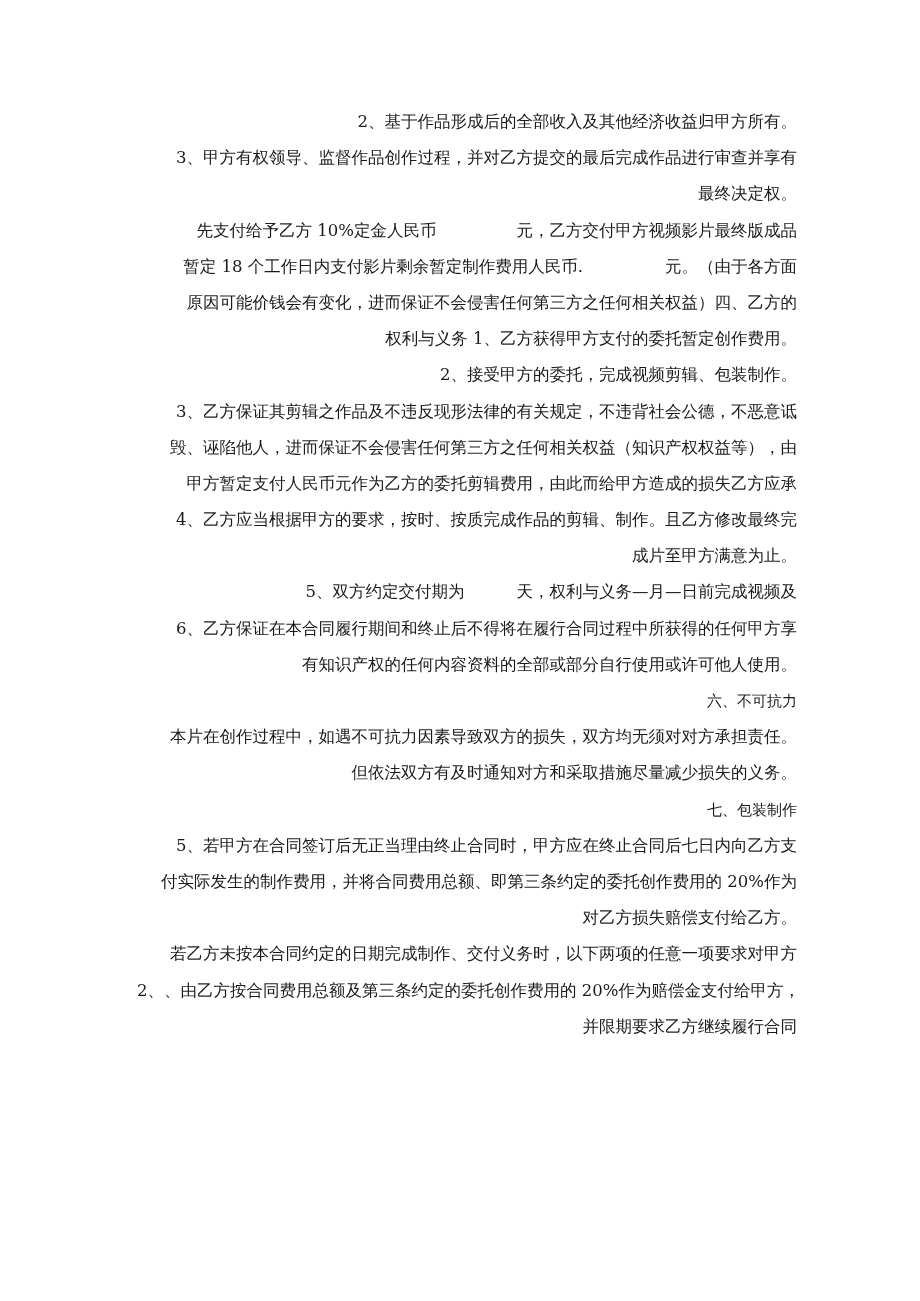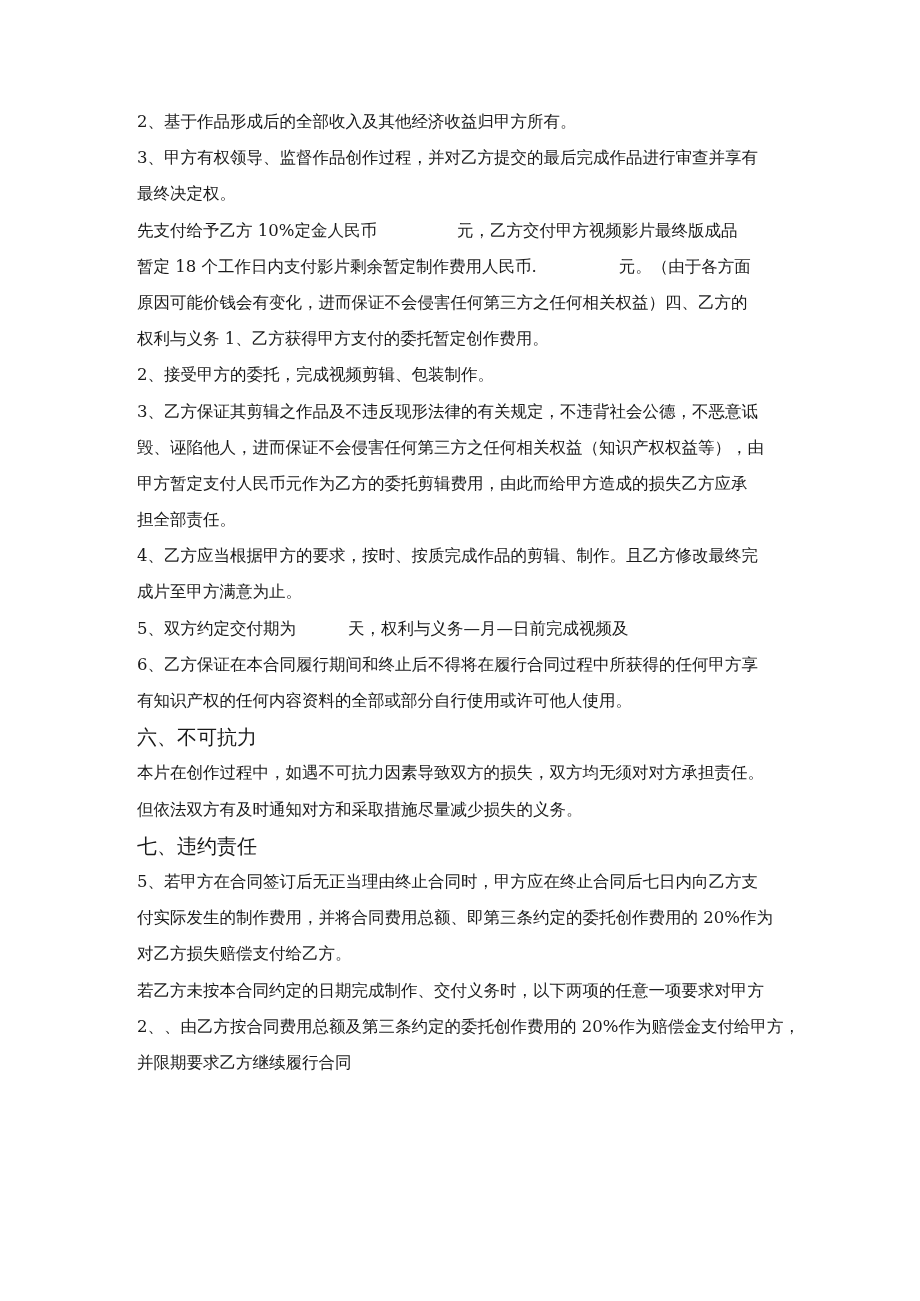--- a/index.html
+++ b/index.html
@@ -1,49 +1,48 @@
 <!DOCTYPE html>
 <html><head>
 <meta charset="utf-8">
 <style>
   html, body { margin: 0; padding: 0; background: #ffffff; }
   body { width: 920px; height: 1301px; position: relative; overflow: hidden; }
   .page {
     position: absolute; left: 137px; top: 104px; width: 660px;
     font-family: "DejaVu Serif", "Liberation Serif", serif;
-    font-size: 16.5px; color: #1a1a1a;
+    font-size: 16.5px; color: #1a1a1a; text-align: right;
   }
   .line { height: 36.2px; line-height: 36.2px; white-space: nowrap; }
   .gap { display: inline-block; }
-  .heading { font-size: 20px; }
+  .heading { font-size: 15px; }
 </style>
 </head>
 <body>
 
 <div class="page">
   <div class="line"><span>2、基于作品形成后的全部收入及其他经济收益归甲方所有。</span></div>
   <div class="line"><span>3、甲方有权领导、监督作品创作过程，并对乙方提交的最后完成作品进行审查并享有</span></div>
   <div class="line"><span>最终决定权。</span></div>
   <div class="line"><span>先支付给予乙方 10%定金人民币</span><span class="gap" style="width:80px"></span><span>元，乙方交付甲方视频影片最终版成品</span></div>
   <div class="line"><span>暂定 18 个工作日内支付影片剩余暂定制作费用人民币.</span><span class="gap" style="width:82px"></span><span>元。（由于各方面</span></div>
   <div class="line"><span>原因可能价钱会有变化，进而保证不会侵害任何第三方之任何相关权益）四、乙方的</span></div>
   <div class="line"><span>权利与义务 1、乙方获得甲方支付的委托暂定创作费用。</span></div>
   <div class="line"><span>2、接受甲方的委托，完成视频剪辑、包装制作。</span></div>
   <div class="line"><span>3、乙方保证其剪辑之作品及不违反现形法律的有关规定，不违背社会公德，不恶意诋</span></div>
   <div class="line"><span>毁、诬陷他人，进而保证不会侵害任何第三方之任何相关权益（知识产权权益等），由</span></div>
   <div class="line"><span>甲方暂定支付人民币元作为乙方的委托剪辑费用，由此而给甲方造成的损失乙方应承</span></div>
-  <div class="line"><span>担全部责任。</span></div>
   <div class="line"><span>4、乙方应当根据甲方的要求，按时、按质完成作品的剪辑、制作。且乙方修改最终完</span></div>
   <div class="line"><span>成片至甲方满意为止。</span></div>
   <div class="line"><span>5、双方约定交付期为</span><span class="gap" style="width:52px"></span><span>天，权利与义务—月—日前完成视频及</span></div>
   <div class="line"><span>6、乙方保证在本合同履行期间和终止后不得将在履行合同过程中所获得的任何甲方享</span></div>
   <div class="line"><span>有知识产权的任何内容资料的全部或部分自行使用或许可他人使用。</span></div>
   <div class="line heading"><span>六、不可抗力</span></div>
   <div class="line"><span>本片在创作过程中，如遇不可抗力因素导致双方的损失，双方均无须对对方承担责任。</span></div>
   <div class="line"><span>但依法双方有及时通知对方和采取措施尽量减少损失的义务。</span></div>
-  <div class="line heading"><span>七、违约责任</span></div>
+  <div class="line heading"><span>七、包装制作</span></div>
   <div class="line"><span>5、若甲方在合同签订后无正当理由终止合同时，甲方应在终止合同后七日内向乙方支</span></div>
   <div class="line"><span>付实际发生的制作费用，并将合同费用总额、即第三条约定的委托创作费用的 20%作为</span></div>
   <div class="line"><span>对乙方损失赔偿支付给乙方。</span></div>
   <div class="line"><span>若乙方未按本合同约定的日期完成制作、交付义务时，以下两项的任意一项要求对甲方</span></div>
   <div class="line"><span>2、、由乙方按合同费用总额及第三条约定的委托创作费用的 20%作为赔偿金支付给甲方，</span></div>
   <div class="line"><span>并限期要求乙方继续履行合同</span></div>
 </div>
 
 </body></html>

